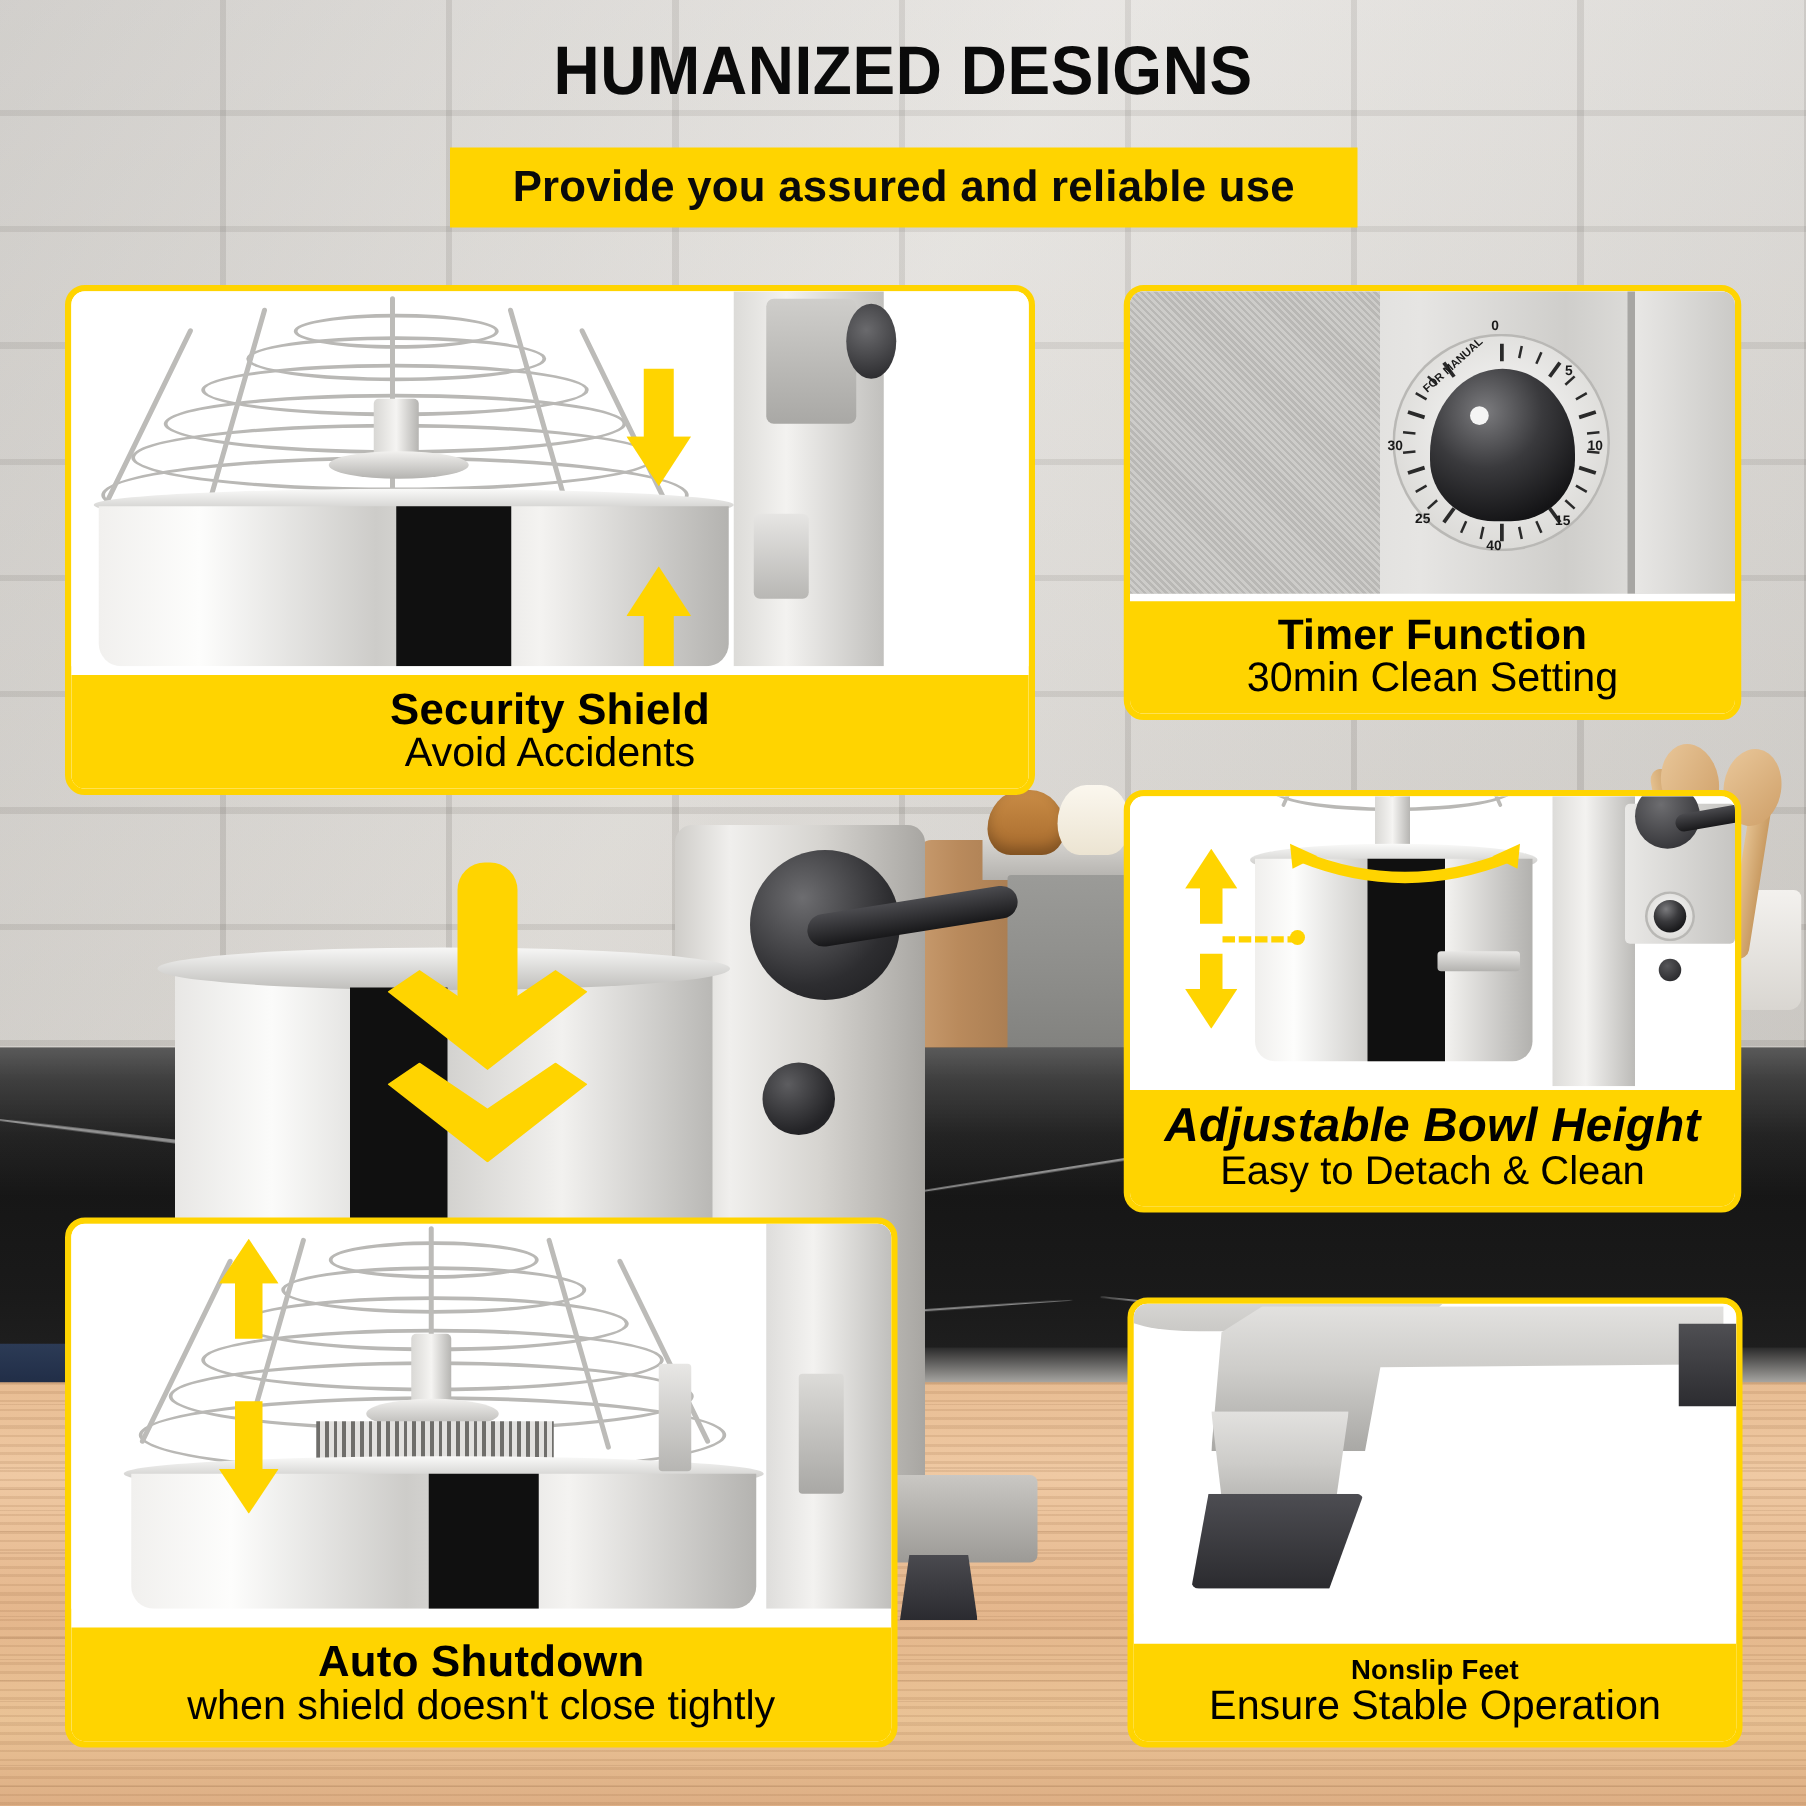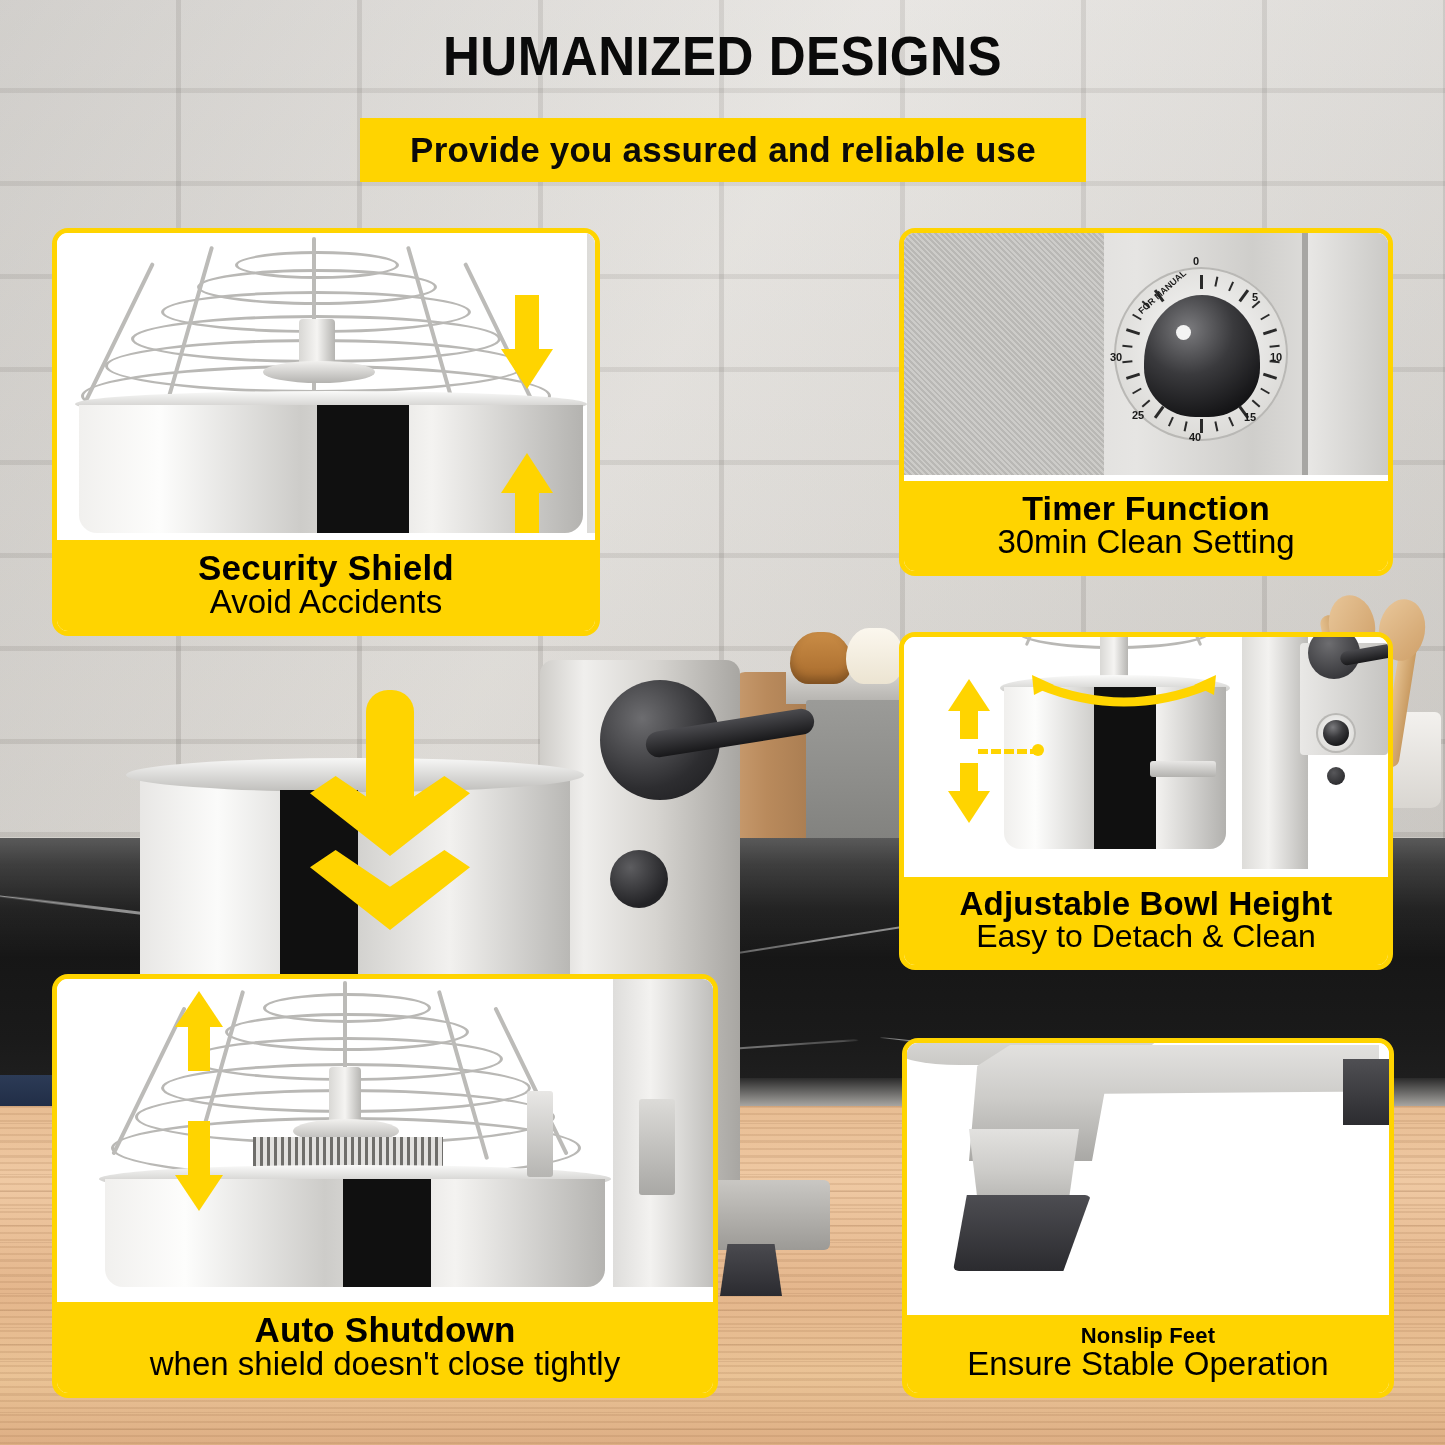--- a/index.html
+++ b/index.html
@@ -308,21 +308,21 @@
     <div class="foot" style="left:185px; top:624px;"></div>
     <div class="foot" style="left:470px; top:624px;"></div>
   </div>
 </div>
 
 <div class="headline">HUMANIZED DESIGNS</div>
 <div class="subhead-wrap">
   <span class="subhead">Provide you assured and reliable use</span>
 </div>
 
-<div class="panel" style="left:52px; top:228px; width:548px; height:408px;">
+<div class="panel" style="left:52px; top:228px; width:776px; height:408px;">
   <div class="panel-photo" style="height:300px;">
 
     <div class="grid-cage">
       <div class="cage-ring" style="left:24px; top:132px; width:470px; height:62px;"></div>
       <div class="cage-ring" style="left:48px; top:106px; width:420px; height:54px;"></div>
       <div class="cage-ring" style="left:74px; top:82px; width:370px; height:48px;"></div>
       <div class="cage-ring" style="left:104px; top:58px; width:310px; height:42px;"></div>
       <div class="cage-ring" style="left:140px; top:36px; width:240px; height:36px;"></div>
       <div class="cage-ring" style="left:178px; top:18px; width:164px; height:28px;"></div>
       <div class="cage-rib" style="left:60px; top:22px; width:4px; height:156px; transform:rotate(26deg);"></div>
@@ -458,21 +458,21 @@
 
     <div style="position:absolute; left:338px; top:-4px; width:66px; height:236px; background:linear-gradient(to right,#dddcd9,#f3f2f0 40%,#bcbbb8);"></div>
     <div style="position:absolute; left:396px; top:6px; width:88px; height:112px; background:linear-gradient(to right,#e9e8e6,#c6c5c2); border-radius:4px;"></div>
     <div style="position:absolute; left:404px; top:-10px; width:52px; height:52px; border-radius:50%; background:radial-gradient(circle at 40% 32%,#6d6d70,#26262a);"></div>
     <div style="position:absolute; left:436px; top:10px; width:62px; height:14px; border-radius:7px; background:linear-gradient(to bottom,#4a4a4e,#19191b); transform:rotate(-10deg);"></div>
     <div class="dial-face" style="left:412px; top:76px; width:40px; height:40px;"></div>
     <div class="dial-knob" style="left:419px; top:83px; width:26px; height:26px;"></div>
     <div style="position:absolute; left:423px; top:130px; width:18px; height:18px; border-radius:50%; background:radial-gradient(circle at 38% 32%,#57575a,#1e1e21);"></div>
   </div>
   <div class="caption">
-    <span class="cap-title" style="font-size:33px;">Adjustable Bowl Height</span>
+    <span class="cap-title" style="font-size:38px;font-style:italic;">Adjustable Bowl Height</span>
     <span class="cap-sub" style="font-size:32px;">Easy to Detach &amp; Clean</span>
   </div>
 </div>
 
 <div class="panel" style="left:52px; top:974px; width:666px; height:424px;">
   <div class="panel-photo" style="height:308px;">
 
     <div class="grid-cage">
       <div class="cage-ring" style="left:54px; top:138px; width:470px; height:62px;"></div>
       <div class="cage-ring" style="left:78px; top:110px; width:420px; height:56px;"></div>

